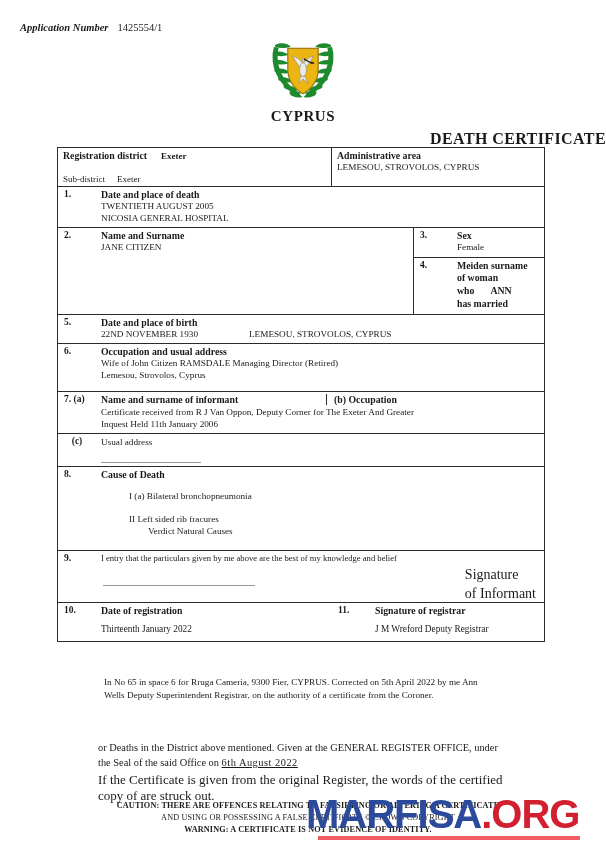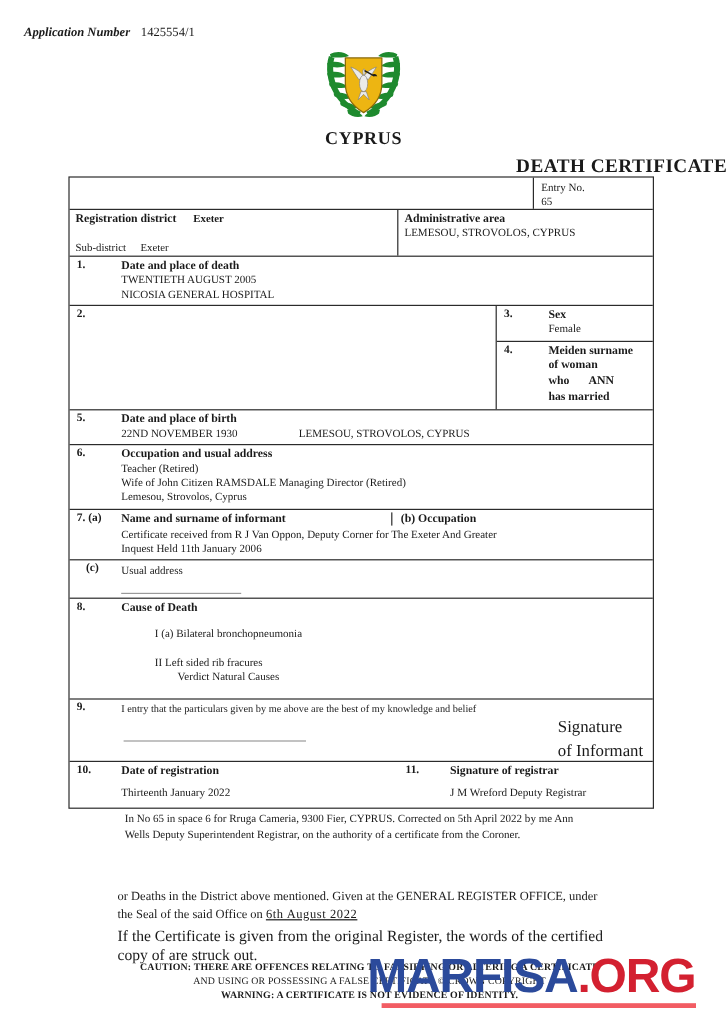--- a/index.html
+++ b/index.html
@@ -324,27 +324,20 @@
     <path d="M51 38 L62 44" stroke="#1a1a1a" stroke-width="1.6" fill="none"></path>
     <path d="M60 42 q4 -1 5 2 q-4 1 -5 -2 Z" fill="#1a1a1a"></path>
   </svg>
 </div>
 
 <div class="doc-title">CYPRUS</div>
 <div class="doc-subtitle">DEATH CERTIFICATE</div>
 
 <div class="cert-table">
 
-  <div class="row entry-row">
-    <div class="cell entry-blank"></div>
-    <div class="cell entry-box">
-      <div class="val">Entry No.</div>
-      <div class="val">65</div>
-    </div>
-  </div>
 
   <div class="row district-row">
     <div class="cell divider district-left">
       <span class="bold-h">Registration district</span><span class="inline-val">Exeter</span>
       <div class="subdistrict">
         <span class="sd-lbl">Sub-district</span><span class="sd-val">Exeter</span>
       </div>
     </div>
     <div class="cell district-right">
       <div class="bold-h">Administrative area</div>
@@ -357,20 +350,24 @@
     <div class="cell">
       <div class="bold-h">Date and place of death</div>
       <div class="val">TWENTIETH AUGUST 2005</div>
       <div class="val">NICOSIA GENERAL HOSPITAL</div>
     </div>
   </div>
 
   <div class="name-block">
     <div class="name-left">
       <div class="cell num">2.</div>
+      <div class="cell">
+        <div class="bold-h">Name and Surname</div>
+        <div class="val">JANE CITIZEN</div>
+      </div>
     </div>
     <div class="name-right">
       <div class="sex-cell">
         <div class="cell num">3.</div>
         <div class="cell">
           <div class="bold-h">Sex</div>
           <div class="val">Female</div>
         </div>
       </div>
       <div class="maiden-cell">
@@ -389,21 +386,20 @@
     <div class="cell">
       <div class="bold-h">Date and place of birth</div>
       <div class="val"><span class="s5-dob">22ND NOVEMBER 1930</span><span>LEMESOU, STROVOLOS, CYPRUS</span></div>
     </div>
   </div>
 
   <div class="row s6-row">
     <div class="cell num">6.</div>
     <div class="cell">
       <div class="bold-h">Occupation and usual address</div>
-      <div class="val">Teacher (Retired)</div>
       <div class="val">Wife of John Citizen RAMSDALE Managing Director (Retired)</div>
       <div class="val">Lemesou, Strovolos, Cyprus</div>
     </div>
   </div>
 
   <div class="row">
     <div class="cell num">7. (a)</div>
     <div class="cell" style="flex:1 1 auto;">
       <div class="s7-head">
         <div class="s7-a bold-h">Name and surname of informant</div>

